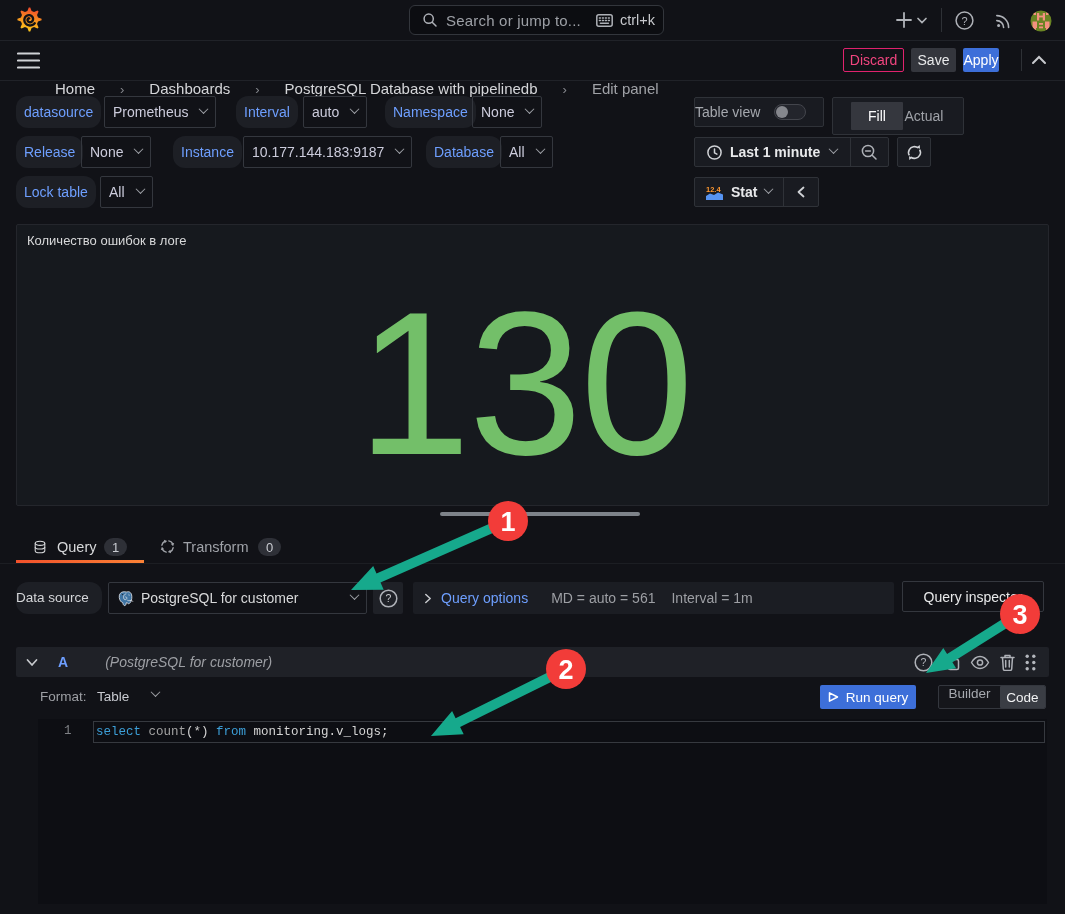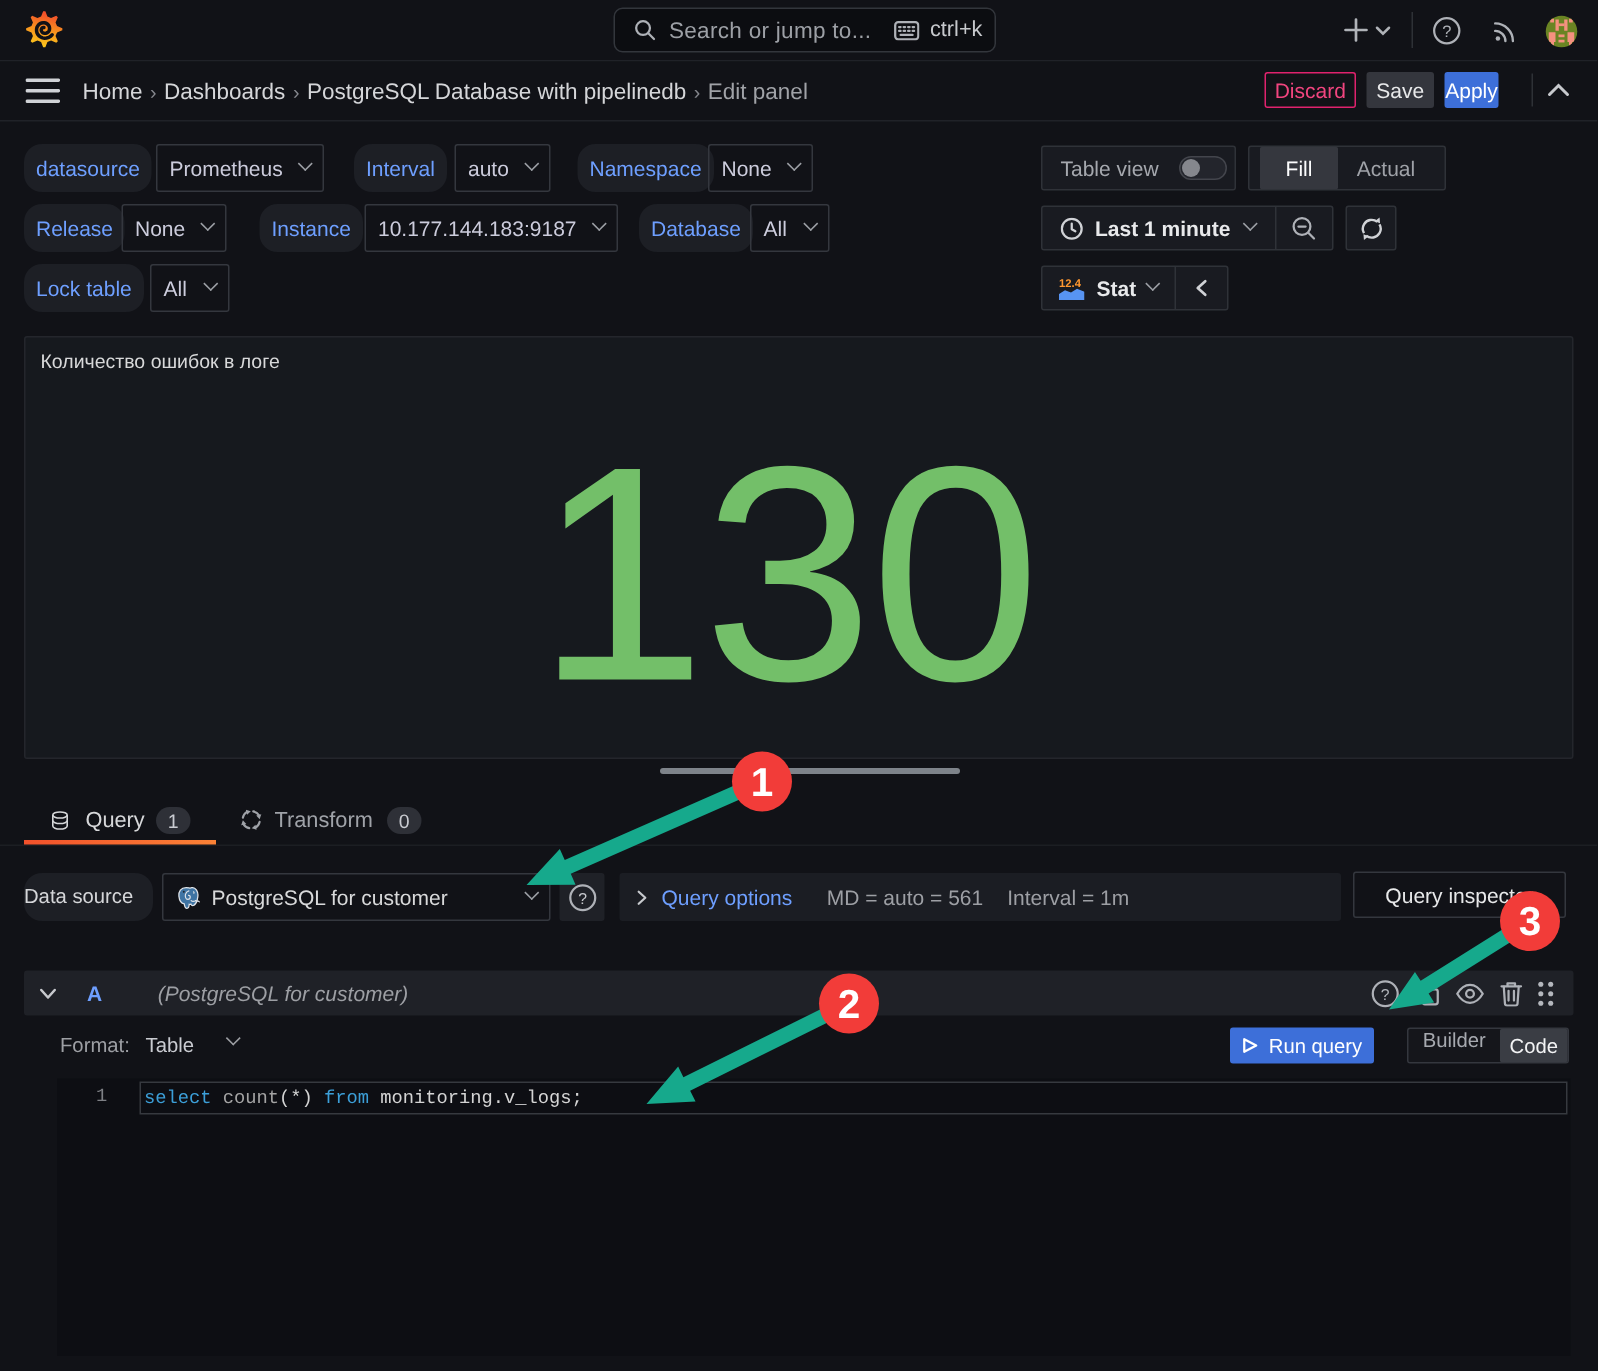--- a/index.html
+++ b/index.html
@@ -102,21 +102,21 @@
       </g>
     </g>
       </svg>
 </div>
 <div id="nav2">
   <svg class="abs" style="left:17px;top:11px" width="23" height="17" viewBox="0 0 23 17">
         <g stroke="#d0d2d6" stroke-width="2.2" stroke-linecap="round">
           <path d="M1 1.5 h21 M1 8.5 h21 M1 15.5 h21"></path>
         </g>
       </svg>
-  <div class="abs" style="left:55px;top:0;height:40px;display:flex;align-items:center;gap:4px;white-space:nowrap">
+  <div class="abs" style="left:55px;top:16px;height:40px;display:flex;align-items:flex-end;gap:24px;white-space:nowrap">
     <span class="crumb">Home</span>
         <span class="crumbsep">›</span>
     <span class="crumb">Dashboards</span>
         <span class="crumbsep">›</span>
     <span class="crumb">PostgreSQL Database with pipelinedb</span>
         <span class="crumbsep">›</span>
     <span class="crumb" style="color:#a0a2a7;font-weight:400">Edit panel</span>
   </div>
   <div class="btn abs" style="left:843px;top:7px;width:61px;border:1px solid #e0226e;color:#f1457f;background:transparent">Discard</div>
   <div class="btn abs" style="left:911px;top:7px;width:45px;background:#34363d;color:#e8e9ea">Save</div>
@@ -136,26 +136,26 @@
   <div class="vlabel" style="left:16px;top:136px">Release</div>
   <div class="vval" style="left:81px;top:136px">None<span class="caret"></span></div>
   <div class="vlabel" style="left:173px;top:136px">Instance</div>
   <div class="vval" style="left:243px;top:136px">10.177.144.183:9187<span class="caret"></span></div>
   <div class="vlabel" style="left:426px;top:136px">Database</div>
   <div class="vval" style="left:500px;top:136px">All<span class="caret"></span></div>
   <div class="vlabel" style="left:16px;top:176px">Lock table</div>
   <div class="vval" style="left:100px;top:176px">All<span class="caret"></span></div>
 
   <div class="tbox" style="left:694px;top:97px;width:130px">
-    <span style="margin-left:12px;color:#a5a8ae">Table view</span>
+    <span style="margin-left:0;color:#a5a8ae">Table view</span>
     <span style="margin-left:14px;width:32px;height:16px;border-radius:9px;background:#23252c;border:1px solid #43454c;position:relative;display:inline-block">
           <span style="position:absolute;left:1px;top:1px;width:12px;height:12px;border-radius:50%;background:#85878d"></span>
         </span>
   </div>
-  <div class="tbox" style="left:832px;top:97px;width:132px;padding:7px">
+  <div class="tbox" style="left:832px;top:97px;width:132px;padding:18px">
     <span style="width:52px;height:28px;background:#35373e;color:#fcfcfd;font-weight:500;display:inline-flex;align-items:center;justify-content:center;border-radius:1px">Fill</span>
     <span style="flex:1;color:#9fa2a8;display:inline-flex;align-items:center;justify-content:center">Actual</span>
   </div>
   <div class="tbox" style="left:694px;top:137px;width:195px">
     <svg style="margin-left:12px" width="15" height="15" viewBox="0 0 15 15" class="ico">
           <circle cx="7.5" cy="7.5" r="6.6" stroke="#d0d2d6"></circle>
           <path d="M7.5 4 v3.8 l2.4 1.4" stroke="#d0d2d6"></path>
         </svg>
     <span style="margin-left:8px;color:#e8e9eb;font-weight:700;font-size:14px">Last 1 minute</span>
     <span class="caret" style="margin-left:10px"></span>

